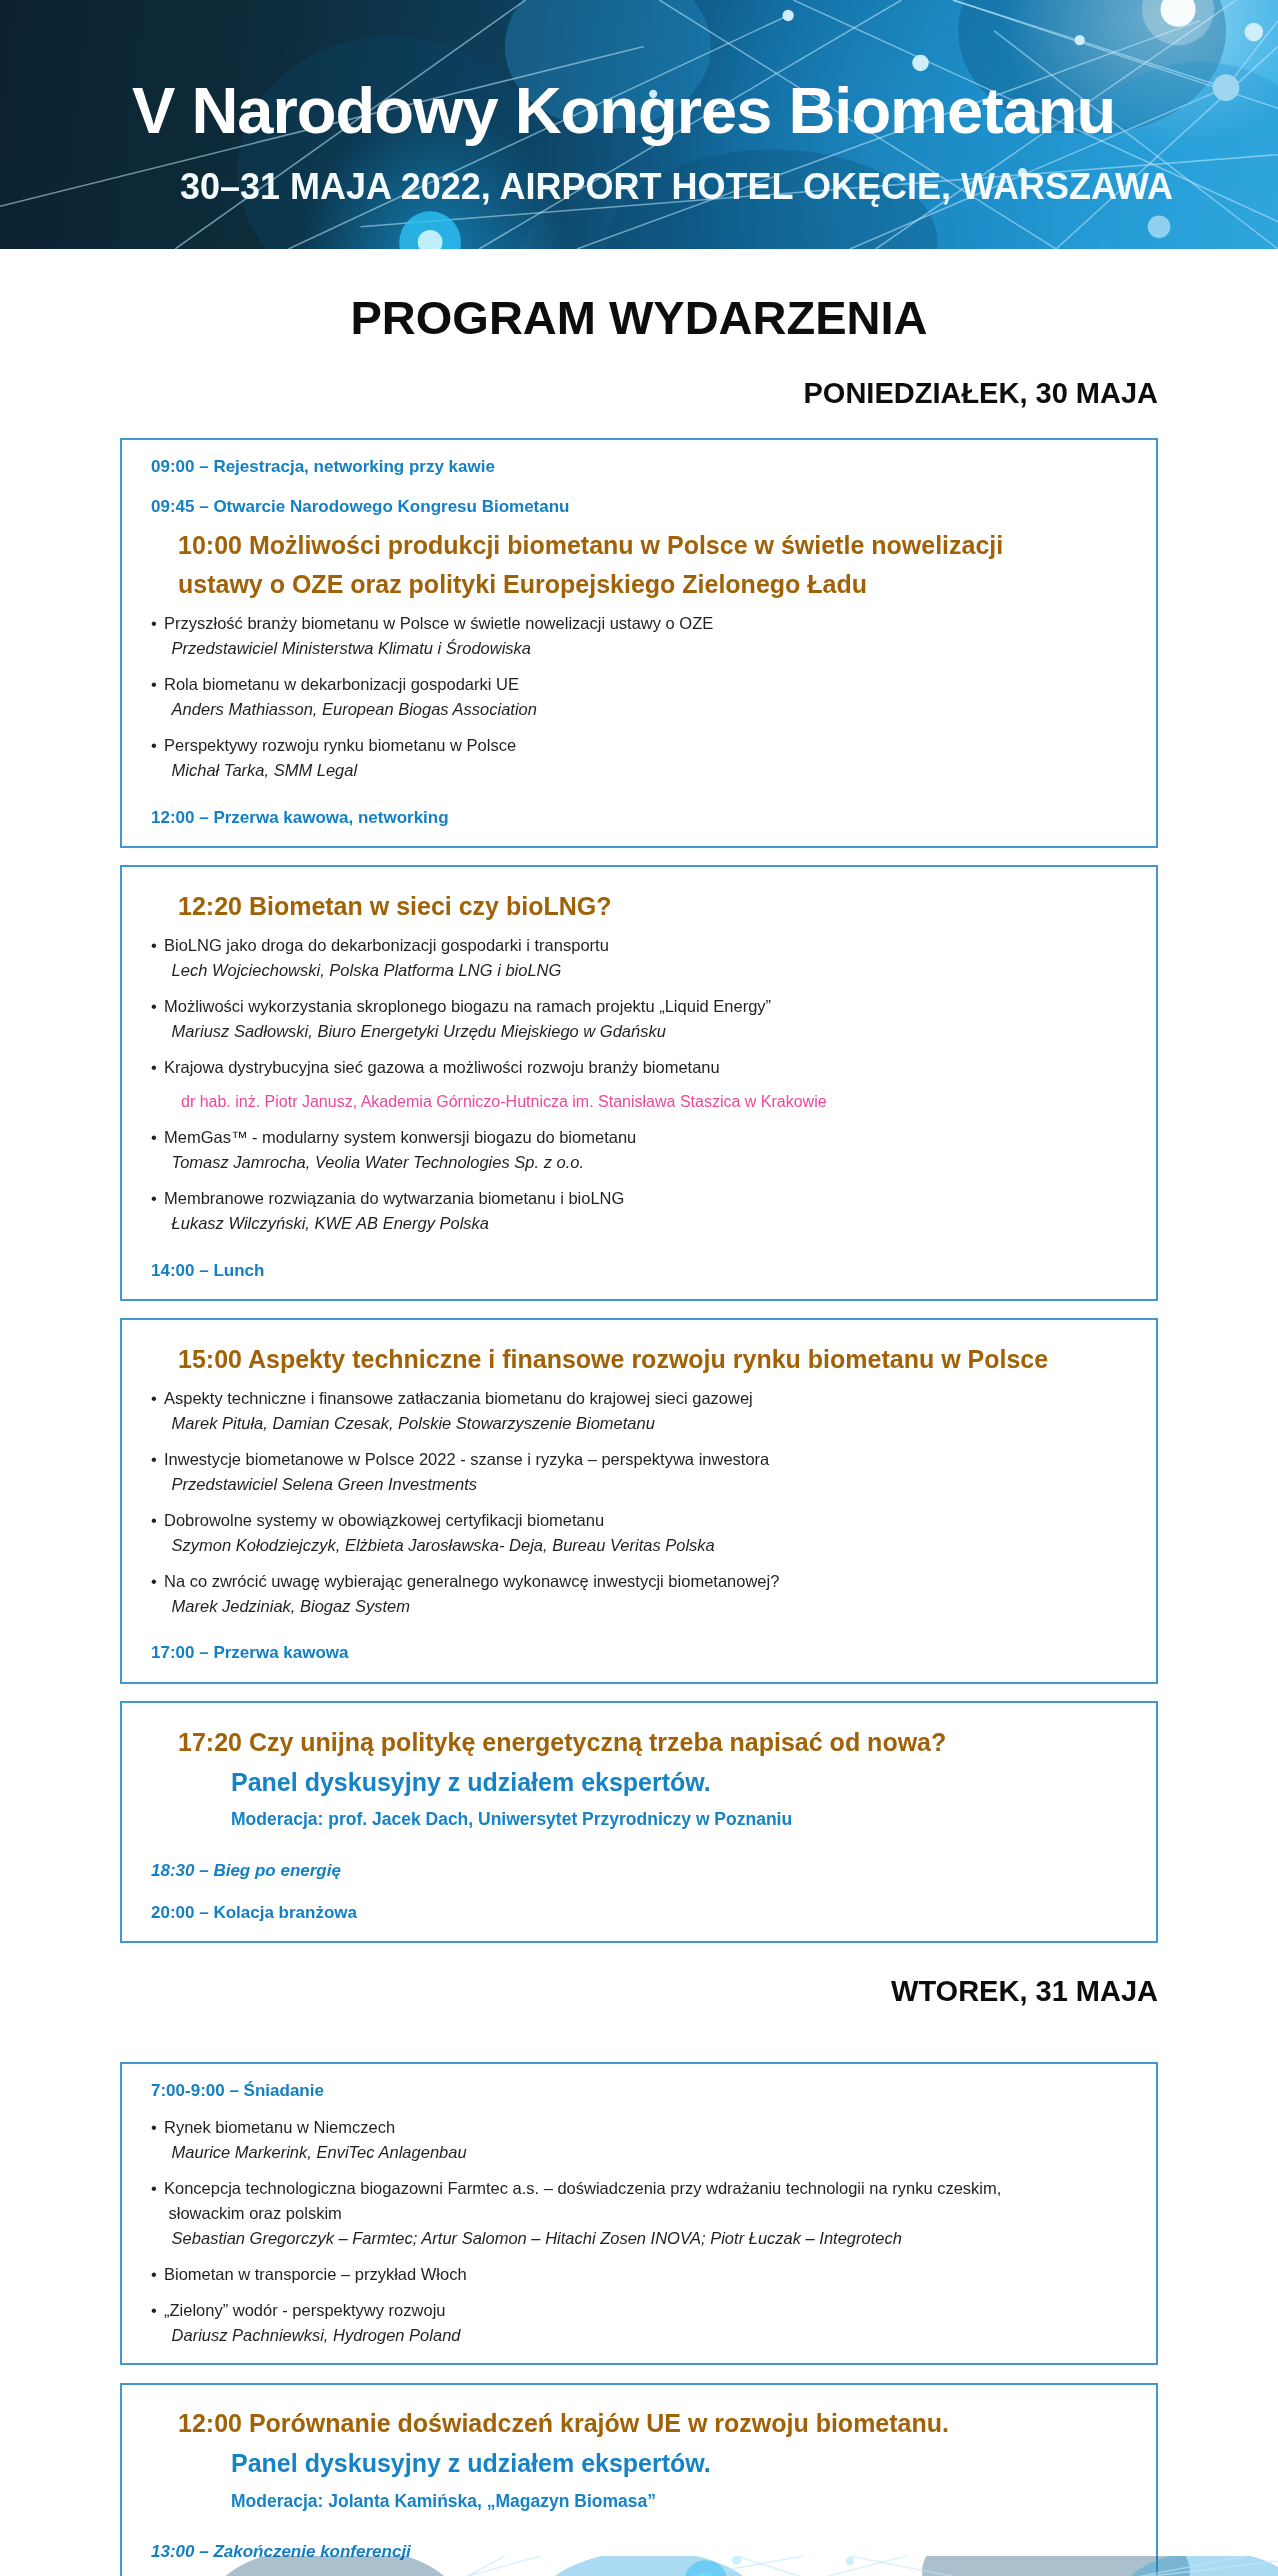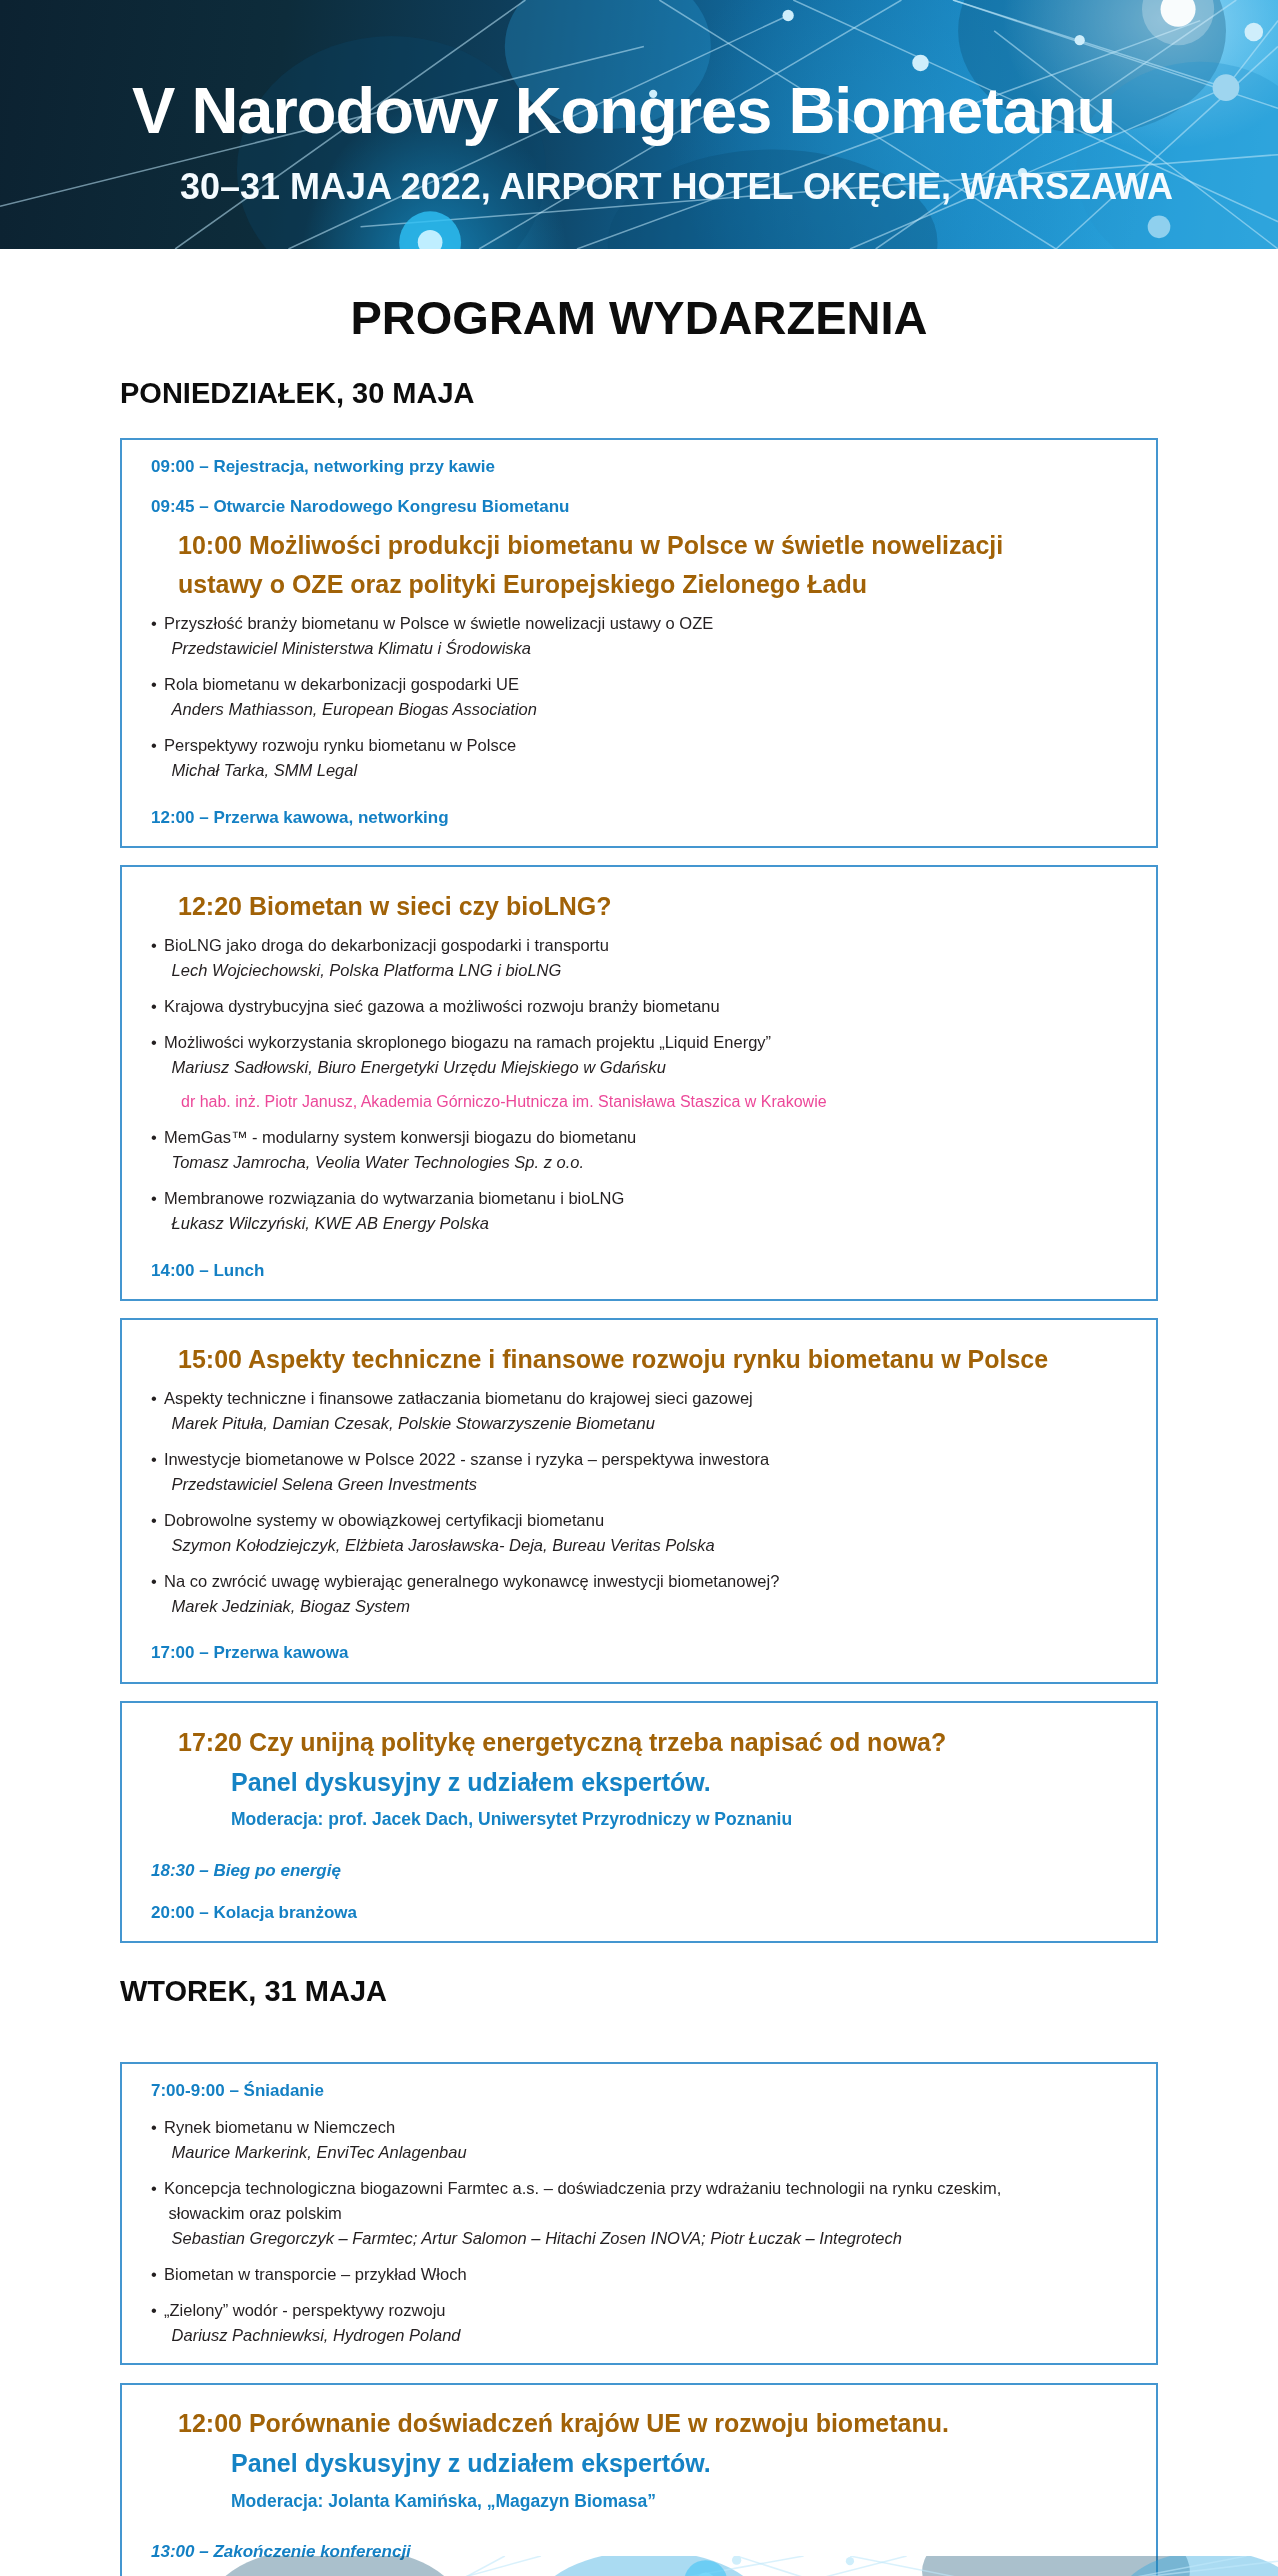--- a/index.html
+++ b/index.html
@@ -41,21 +41,21 @@
   
   .content{
     position:absolute; top:249px; left:120px; width:1038px;
   }
   .page-title{
     margin-top:41px;
     font-size:47px; font-weight:bold; color:#0d0d0d; letter-spacing:0px;text-align:center;
   }
   .day-heading{
     margin-top:32px;
-    font-size:29px; font-weight:bold; color:#0d0d0d;
+    font-size:29px; font-weight:bold; color:#0d0d0d;text-align:right;
   }
   .day-boxes{margin-top:28px;}
   .day-section.second .day-boxes{margin-top:54px;}
   .session-box{
     border:2.1px solid #4496d0;
     background:#ffffff;
     padding:12.4px 31px 15.5px 29px;
     margin-top:17.5px;
   }
   .time-line{
@@ -173,25 +173,25 @@
               </div>
               <div class="time-line">12:00 – Przerwa kawowa, networking</div>
             </div>
             <div class="session-box">
               <div class="session-title">12:20 Biometan w sieci czy bioLNG?</div>
               <div class="talk">
                 <div class="talk-title"><span class="bullet">•</span><span>BioLNG jako droga do dekarbonizacji gospodarki i transportu</span></div>
                 <div class="talk-speaker">Lech Wojciechowski, Polska Platforma LNG i bioLNG</div>
               </div>
               <div class="talk">
-                <div class="talk-title"><span class="bullet">•</span><span>Krajowa dystrybucyjna sieć gazowa a możliwości rozwoju branży biometanu</span></div>
-              </div>
-              <div class="talk">
                 <div class="talk-title"><span class="bullet">•</span><span>Możliwości wykorzystania skroplonego biogazu na ramach projektu „Liquid Energy”</span></div>
                 <div class="talk-speaker">Mariusz Sadłowski, Biuro Energetyki Urzędu Miejskiego w Gdańsku</div>
+              </div>
+              <div class="talk">
+                <div class="talk-title"><span class="bullet">•</span><span>Krajowa dystrybucyjna sieć gazowa a możliwości rozwoju branży biometanu</span></div>
               </div>
               <div class="note-line">dr hab. inż. Piotr Janusz, Akademia Górniczo-Hutnicza im. Stanisława Staszica w Krakowie</div>
               <div class="talk">
                 <div class="talk-title"><span class="bullet">•</span><span>MemGas™  - modularny system konwersji biogazu do biometanu</span></div>
                 <div class="talk-speaker">Tomasz Jamrocha, Veolia Water Technologies Sp. z o.o.</div>
               </div>
               <div class="talk">
                 <div class="talk-title"><span class="bullet">•</span><span>Membranowe rozwiązania do wytwarzania biometanu i bioLNG</span></div>
                 <div class="talk-speaker">Łukasz Wilczyński, KWE AB Energy Polska</div>
               </div>

